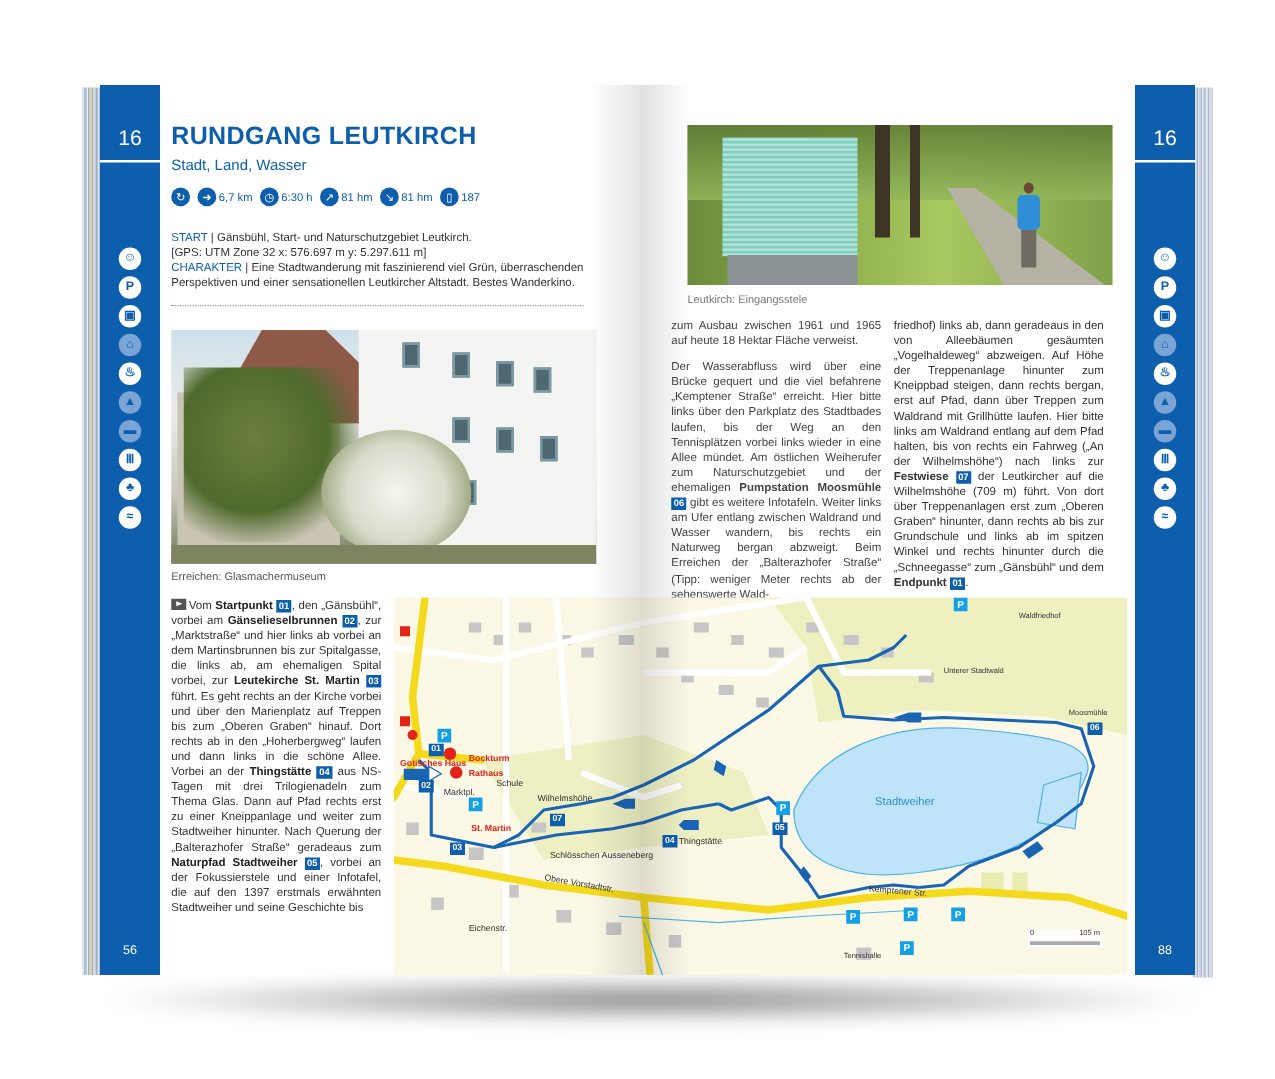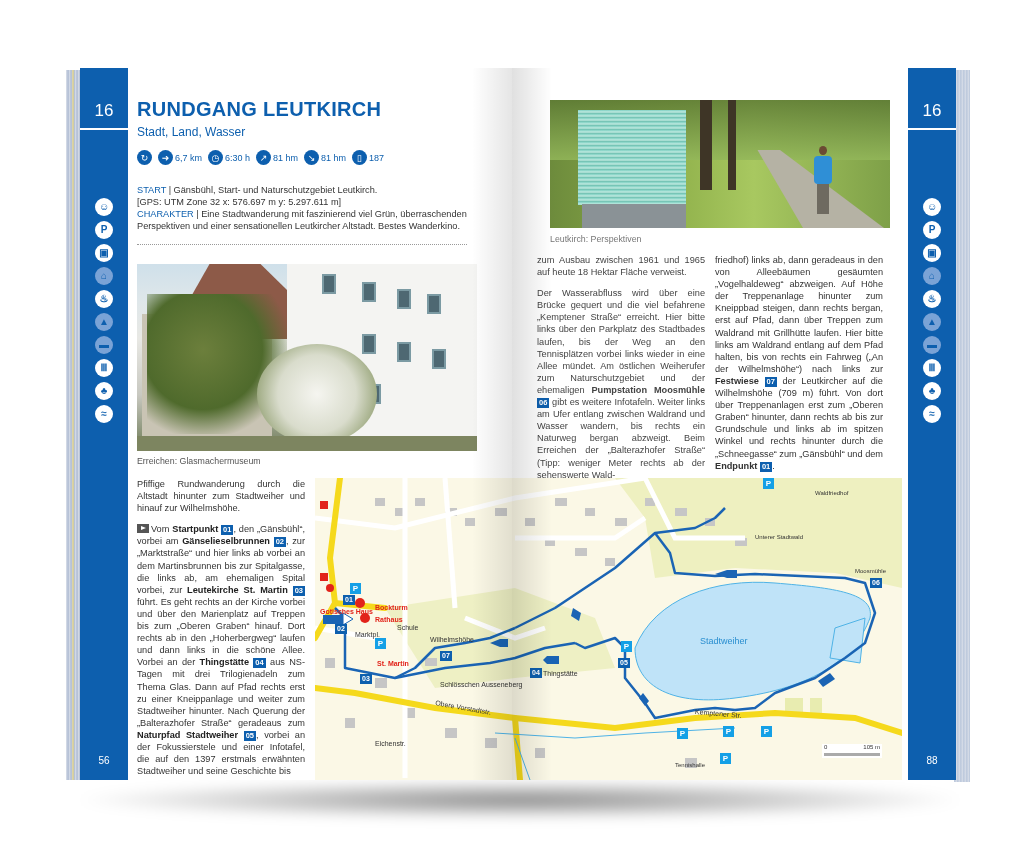--- a/index.html
+++ b/index.html
@@ -167,41 +167,40 @@
     <div class="win" style="left:225px;top:70px;"></div>
     <div class="win" style="left:260px;top:78px;"></div>
     <div class="win" style="left:295px;top:85px;"></div>
     <div class="win" style="left:230px;top:120px;"></div>
     <div class="tree"></div>
     <div class="ground"></div>
   </div>
   <div class="caption-l">Erreichen: Glasmachermuseum</div>
 
   <div class="body-l">
-    <p>Pfiffige Rundwanderung durch die Altstadt hinunter zum Stadtweiher und hinauf zur Wilhelmshöhe.</p>
     <p><span class="play"></span><span>Vom </span><b>Startpunkt</b> <span class="wp">01</span><span>, den „Gänsbühl“, vorbei am </span><b>Gänselieselbrunnen</b> <span class="wp">02</span><span>, zur „Marktstraße“ und hier links ab vorbei an dem Martinsbrunnen bis zur Spitalgasse, die links ab, am ehemaligen Spital vorbei, zur </span><b>Leutekirche St. Martin</b> <span class="wp">03</span><span> führt. Es geht rechts an der Kirche vorbei und über den Marienplatz auf Treppen bis zum „Oberen Graben“ hinauf. Dort rechts ab in den „Hoherbergweg“ laufen und dann links in die schöne Allee. Vorbei an der </span><b>Thingstätte</b> <span class="wp">04</span><span> aus NS-Tagen mit drei Trilogienadeln zum Thema Glas. Dann auf Pfad rechts erst zu einer Kneippanlage und weiter zum Stadtweiher hinunter. Nach Querung der „Balterazhofer Straße“ geradeaus zum </span><b>Naturpfad Stadtweiher</b> <span class="wp">05</span><span>, vorbei an der Fokussierstele und einer Infotafel, die auf den 1397 erstmals erwähnten Stadtweiher und seine Geschichte bis</span></p>
   </div>
   <div class="gutter-l"></div>
 </div>
 
 <div class="page page-right">
   <div class="photo-stele">
     <div class="forest"></div>
     <div class="trunk" style="left:150px;top:0;"></div>
     <div class="trunk" style="left:178px;top:0;width:8px;"></div>
     <div class="path"></div>
     <div class="glass"></div>
     <div class="pedestal"></div>
     <div class="hiker">
         <div class="hd"></div>
         <div class="bd"></div>
         <div class="lg"></div>
       </div>
   </div>
-  <div class="caption-r">Leutkirch: Perspektiven</div>
+  <div class="caption-r">Leutkirch: Eingangsstele</div>
 
   <div class="col col-1">
     <p>zum Ausbau zwischen 1961 und 1965 auf heute 18 Hektar Fläche verweist.</p>
     <p><span>Der Wasserabfluss wird über eine Brücke gequert und die viel befahrene „Kemptener Straße“ erreicht. Hier bitte links über den Parkplatz des Stadtbades laufen, bis der Weg an den Tennisplätzen vorbei links wieder in eine Allee mündet. Am östlichen Weiherufer zum Naturschutzgebiet und der ehemaligen </span><b>Pumpstation Moosmühle</b> <span class="wp">06</span><span> gibt es weitere Infotafeln. Weiter links am Ufer entlang zwischen Waldrand und Wasser wandern, bis rechts ein Naturweg bergan abzweigt. Beim Erreichen der „Balterazhofer Straße“ (Tipp: weniger Meter rechts ab der sehenswerte Wald-</span></p>
   </div>
   <div class="col col-2">
     <p><span>friedhof) links ab, dann geradeaus in den von Alleebäumen gesäumten „Vogelhaldeweg“ abzweigen. Auf Höhe der Treppenanlage hinunter zum Kneippbad steigen, dann rechts bergan, erst auf Pfad, dann über Treppen zum Waldrand mit Grillhütte laufen. Hier bitte links am Waldrand entlang auf dem Pfad halten, bis von rechts ein Fahrweg („An der Wilhelmshöhe“) nach links zur </span><b>Festwiese</b> <span class="wp">07</span><span> der Leutkircher auf die Wilhelmshöhe (709 m) führt. Von dort über Treppenanlagen erst zum „Oberen Graben“ hinunter, dann rechts ab bis zur Grundschule und links ab im spitzen Winkel und rechts hinunter durch die „Schneegasse“ zum „Gänsbühl“ und dem </span><b>Endpunkt</b> <span class="wp">01</span><span>.</span></p>
   </div>
 
   <div class="tab">

